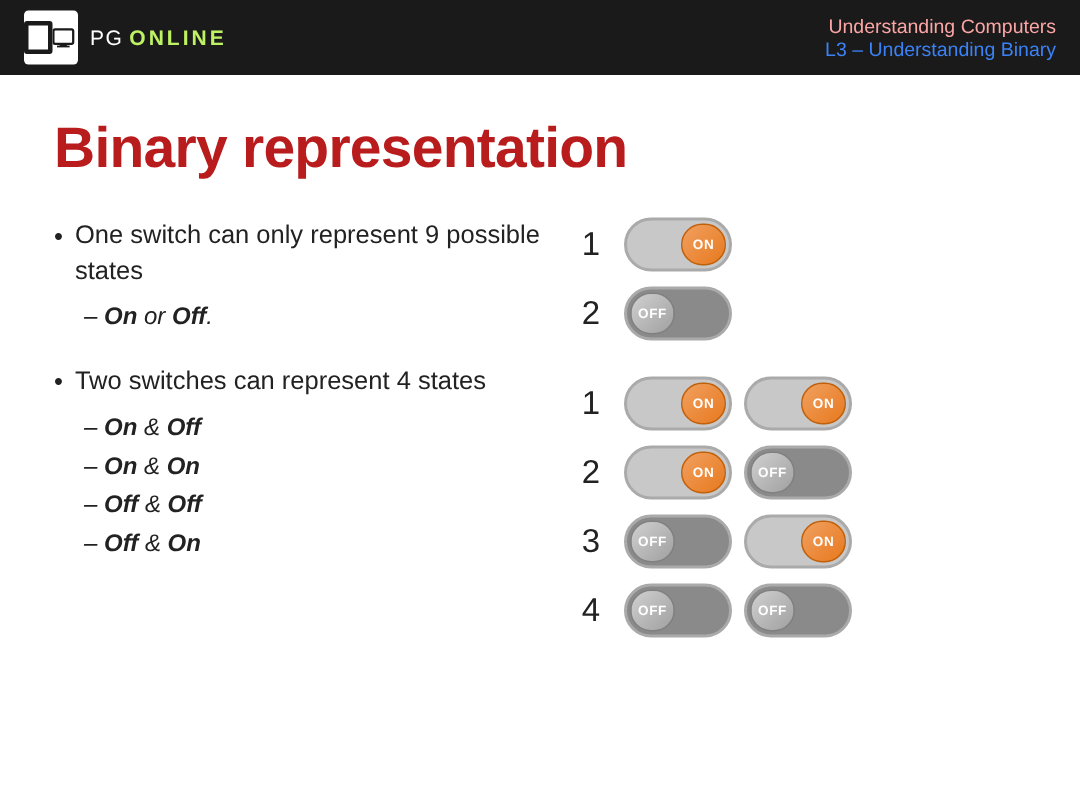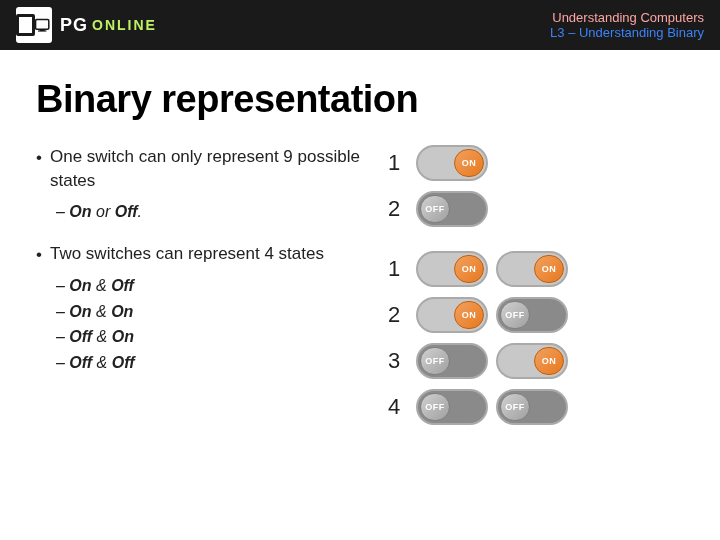--- a/index.html
+++ b/index.html
@@ -50,22 +50,22 @@
     }
 
     .logo-text {
       display: flex;
       align-items: center;
       gap: 4px;
     }
 
     .logo-pg {
       color: #fff;
-      font-size: 18px;
-      font-weight: 700;
+      font-size: 14px;
+      font-weight: 400;
       letter-spacing: 1px;
     }
 
     .logo-online {
       color: #bef264;
       font-size: 14px;
       font-weight: 600;
       letter-spacing: 2px;
     }
 
@@ -86,21 +86,21 @@
     }
 
     
     .main-content {
       padding: 28px 36px 20px 36px;
     }
 
     .page-title {
       font-size: 38px;
       font-weight: 700;
-      color: #000000;
+      color: #b91c1c;
       margin-bottom: 24px;
       letter-spacing: -0.5px;
     }
 
     .content-grid {
       display: flex;
       gap: 0;
     }
 
     .left-panel {
@@ -262,22 +262,22 @@
       </div>
 
       <div class="bullet-item" style="margin-top:18px;">
         <div class="bullet-text">
           <span class="bullet-dot">•</span>
           <span>Two switches can represent 4 states</span>
         </div>
         <div class="sub-list">
           <div class="sub-item">– <span class="on-text">On</span> &amp; <span class="off-text">Off</span></div>
           <div class="sub-item">– <span class="on-text">On</span> &amp; <span class="on-text">On</span></div>
+          <div class="sub-item">– <span class="off-text">Off</span> &amp; <span class="off-text">Off</span></div>
           <div class="sub-item">– <span class="off-text">Off</span> &amp; <span class="on-text">On</span></div>
-          <div class="sub-item">– <span class="off-text">Off</span> &amp; <span class="off-text">Off</span></div>
         </div>
       </div>
     </div>
 
     <div class="right-panel">
 
       <div id="single-switches">
           <div class="row-pair">
             <span class="row-number">1</span>
             <div class="switches-group">

